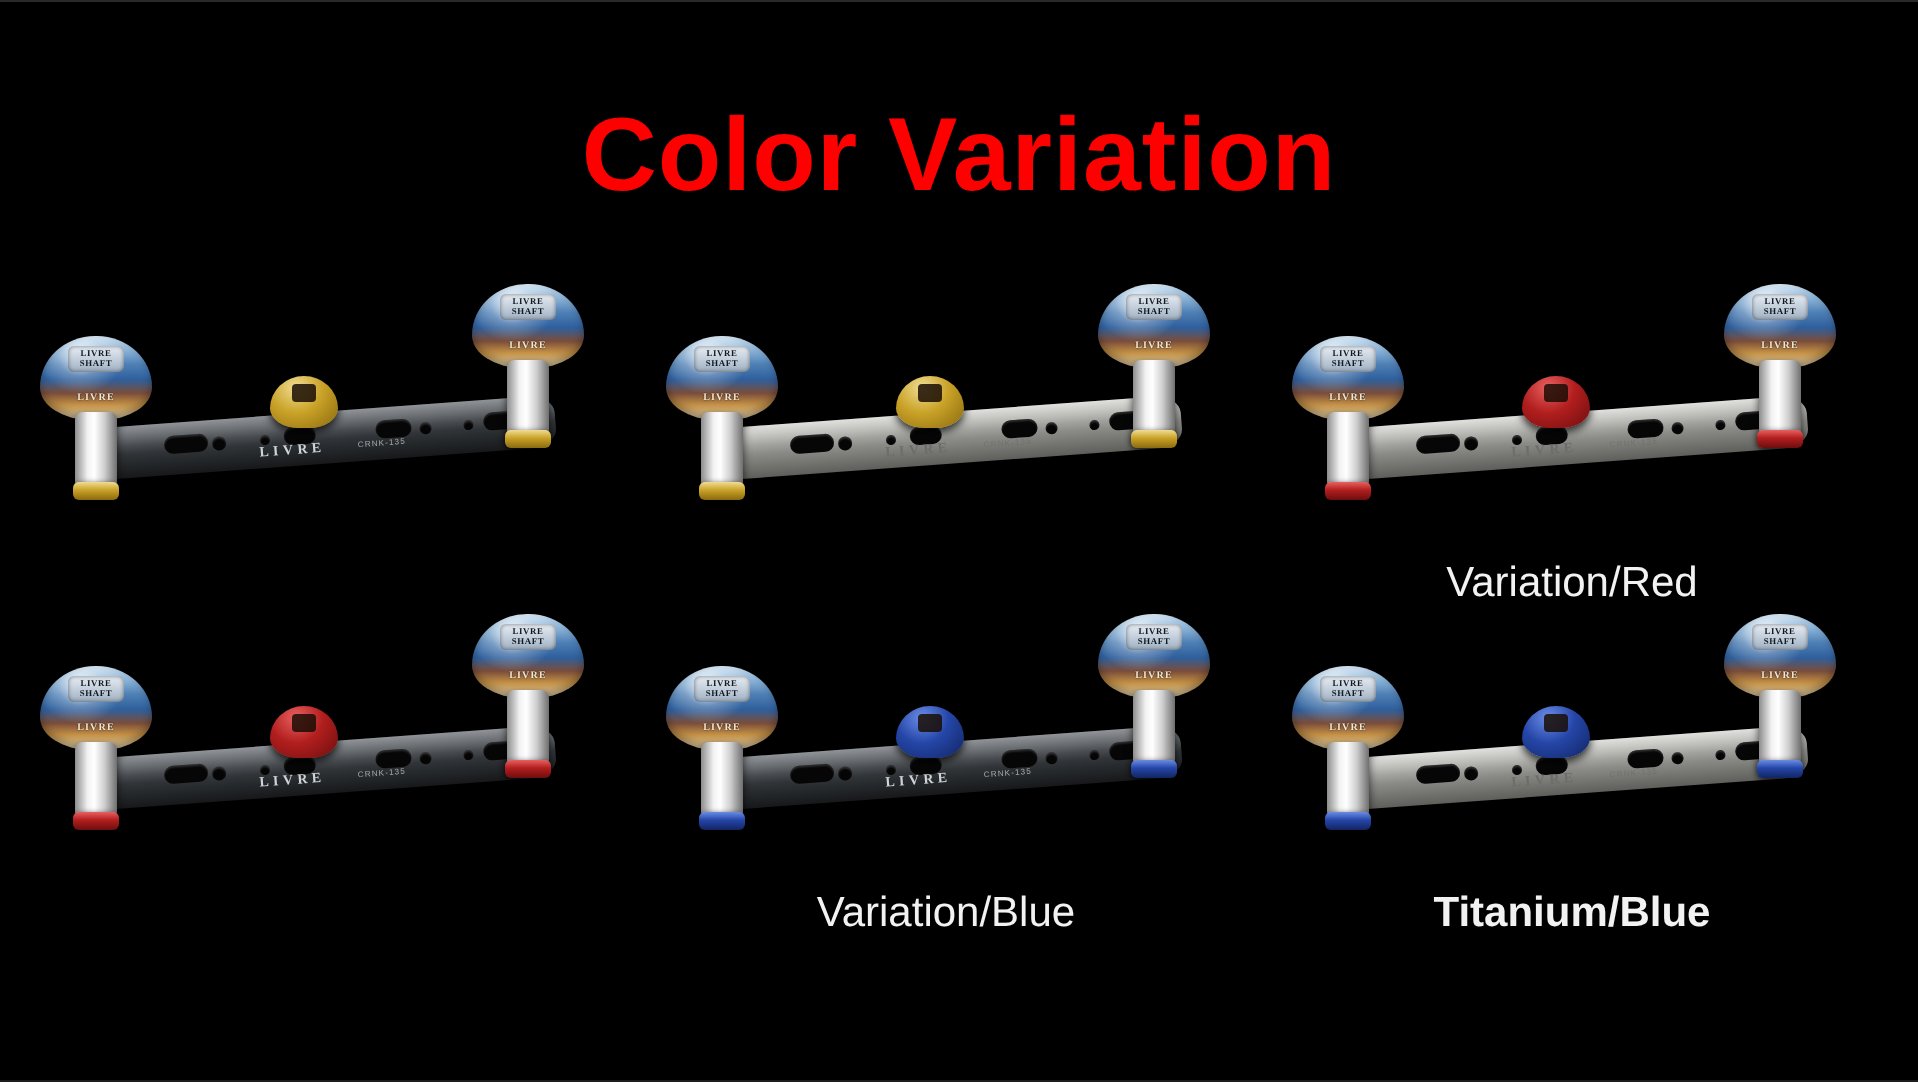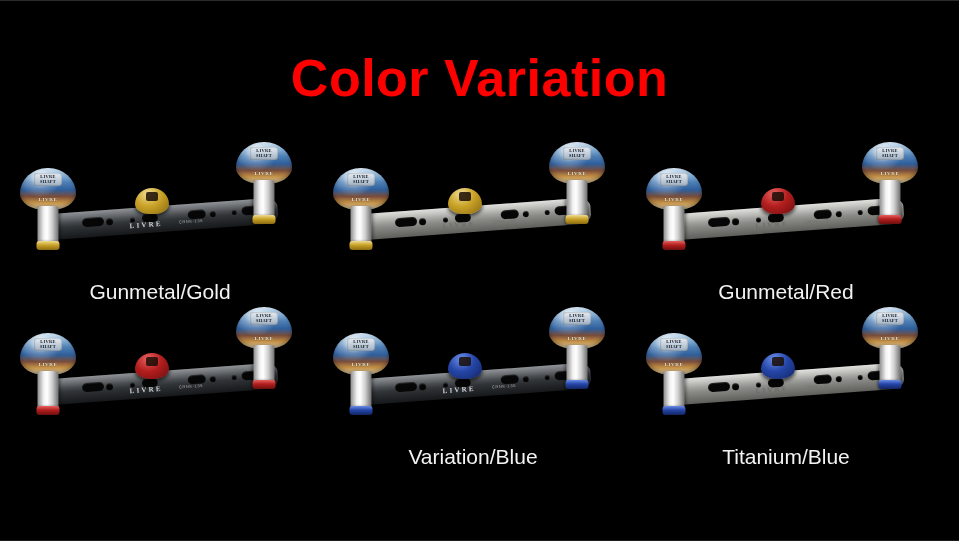--- a/index.html
+++ b/index.html
@@ -157,21 +157,20 @@
                 <div class="capplate">
                   <span>LIVRE</span>
                   <span>SHAFT</span>
                 </div>
                 <div class="capside">LIVRE</div>
               </div>
               <div class="neck"></div>
               <div class="collar" style="background:linear-gradient(180deg,#f0dc92 0%,#c9a227 45%,#8a6a10 100%);"></div>
             </div>
           </div>
-          <div class="label" style="color:#f2f2f2;">Gunmetal/Gold</div>
         </div>
       <div class="cell c1">
           <div class="prod">
             <div class="arm" style="background:linear-gradient(180deg,#d6d6d2 0%,#9a9a96 38%,#5e5e5a 100%);">
               <div class="armtop" style="background:linear-gradient(180deg,rgba(255,255,255,.45),rgba(255,255,255,0));"></div>
               <div class="slot" style="left:40px;width:22px;"></div>
               <div class="slot" style="left:100px;width:16px;"></div>
               <div class="slot" style="left:146px;width:18px;"></div>
               <div class="slot" style="left:200px;width:26px;"></div>
               <div class="hole" style="left:64px;width:7px;height:7px;"></div>
@@ -238,21 +237,21 @@
                 <div class="capplate">
                   <span>LIVRE</span>
                   <span>SHAFT</span>
                 </div>
                 <div class="capside">LIVRE</div>
               </div>
               <div class="neck"></div>
               <div class="collar" style="background:linear-gradient(180deg,#e86060 0%,#b21e1e 45%,#6d0e0e 100%);"></div>
             </div>
           </div>
-          <div class="label" style="color:#f2f2f2;">Gunmetal/Red</div>
+          <div class="label" style="color:#f2f2f2;">Variation/Red</div>
         </div>
     </div>
 
     <div class="row">
       <div class="cell c0">
           <div class="prod">
             <div class="arm" style="background:linear-gradient(180deg,#6b7075 0%,#3a3e42 38%,#16181a 100%);">
               <div class="armtop" style="background:linear-gradient(180deg,rgba(255,255,255,.45),rgba(255,255,255,0));"></div>
               <div class="slot" style="left:40px;width:22px;"></div>
               <div class="slot" style="left:100px;width:16px;"></div>
@@ -363,20 +362,20 @@
                 <div class="capplate">
                   <span>LIVRE</span>
                   <span>SHAFT</span>
                 </div>
                 <div class="capside">LIVRE</div>
               </div>
               <div class="neck"></div>
               <div class="collar" style="background:linear-gradient(180deg,#6a8ce6 0%,#2546a8 45%,#122562 100%);"></div>
             </div>
           </div>
-          <div class="label" style="color:#f2f2f2;">Titanium/Blue</div>
+          <div class="label" style="color:#f2f2f2;font-weight:bold;">Titanium/Blue</div>
         </div>
     </div>
 
   </div>
 
   <div class="bottom-edge"></div>
 </div>
 
 </body></html>

